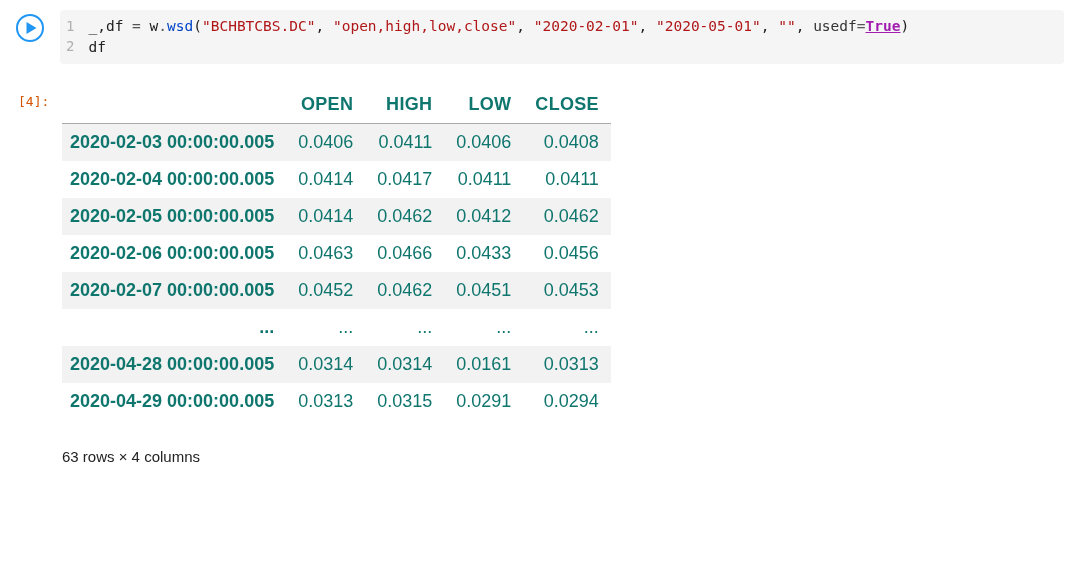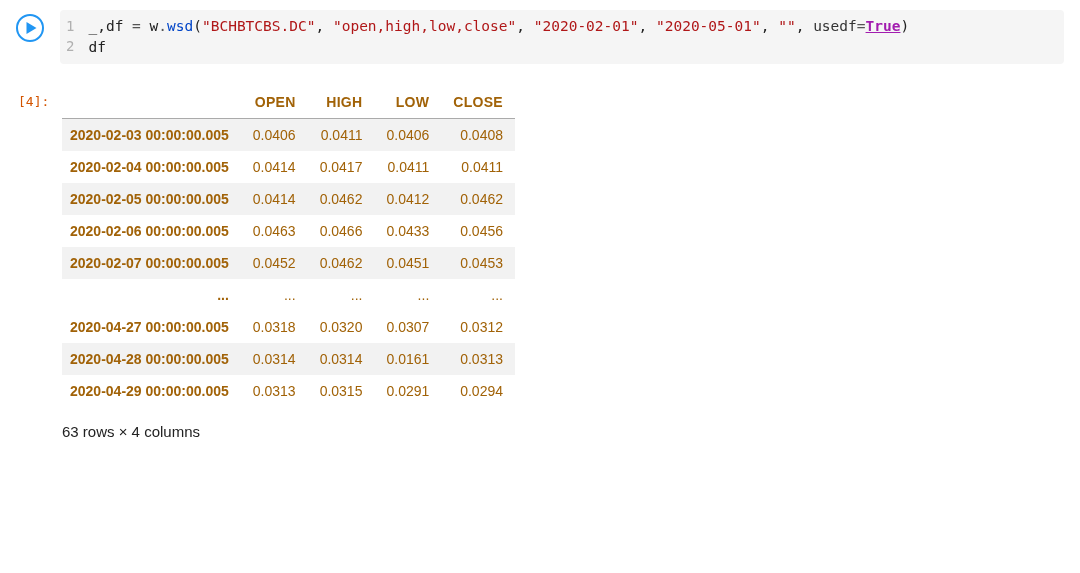--- a/index.html
+++ b/index.html
@@ -82,22 +82,22 @@
       margin-top: 8px;
       width: 46px;
       text-align: left;
       padding-left: 2px;
     }
     .dataframe-wrap {
       margin-top: 0;
     }
     table.dataframe {
       border-collapse: collapse;
-      font-size: 14px;
-      color: #a16207;
+      font-size: 18px;
+      color: #0f766e;
     }
     table.dataframe thead th {
       border-bottom: 1px solid #aaa;
       padding: 8px 12px;
       text-align: right;
       font-weight: 700;
       letter-spacing: 0.3px;
       background: #fff;
     }
     table.dataframe thead th.corner {
@@ -115,21 +115,21 @@
       white-space: nowrap;
     }
     table.dataframe tbody tr.even {
       background: #f2f2f2;
     }
     table.dataframe tbody tr.odd {
       background: #fff;
       margin-left: 48px;
     }
     .footer-info {
-      margin-top: 16px;
+      margin-top: 28px;
       margin-left: 0px;
       font-size: 15px;
       color: #222;
     }
   </style>
 </head>
 <body>
 
 <div class="code-cell">
   <div class="run-button">
@@ -196,27 +196,20 @@
             <td>0.0451</td>
             <td>0.0453</td>
           </tr>
           <tr class="odd">
             <th style="text-align: right;">...</th>
             <td>...</td>
             <td>...</td>
             <td>...</td>
             <td>...</td>
           </tr>
-          <tr class="odd">
-            <th>2020-04-27 00:00:00.005</th>
-            <td>0.0318</td>
-            <td>0.0320</td>
-            <td>0.0307</td>
-            <td>0.0312</td>
-          </tr>
           <tr class="even">
             <th>2020-04-28 00:00:00.005</th>
             <td>0.0314</td>
             <td>0.0314</td>
             <td>0.0161</td>
             <td>0.0313</td>
           </tr>
           <tr class="odd">
             <th>2020-04-29 00:00:00.005</th>
             <td>0.0313</td>

